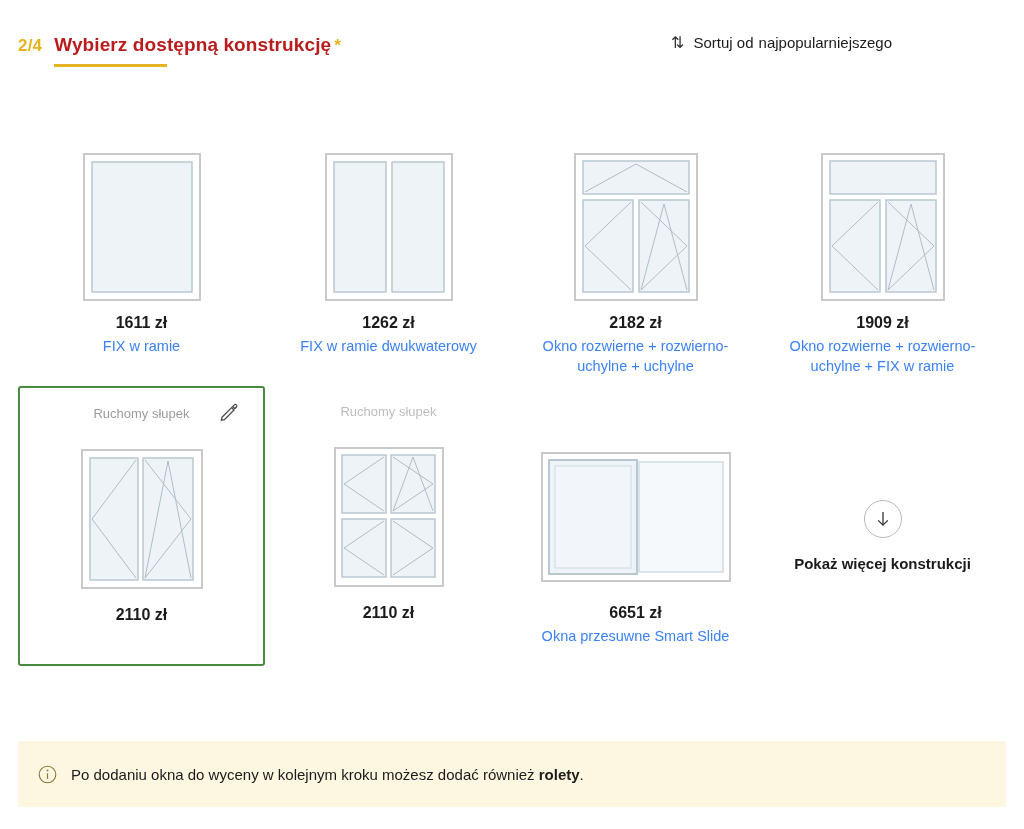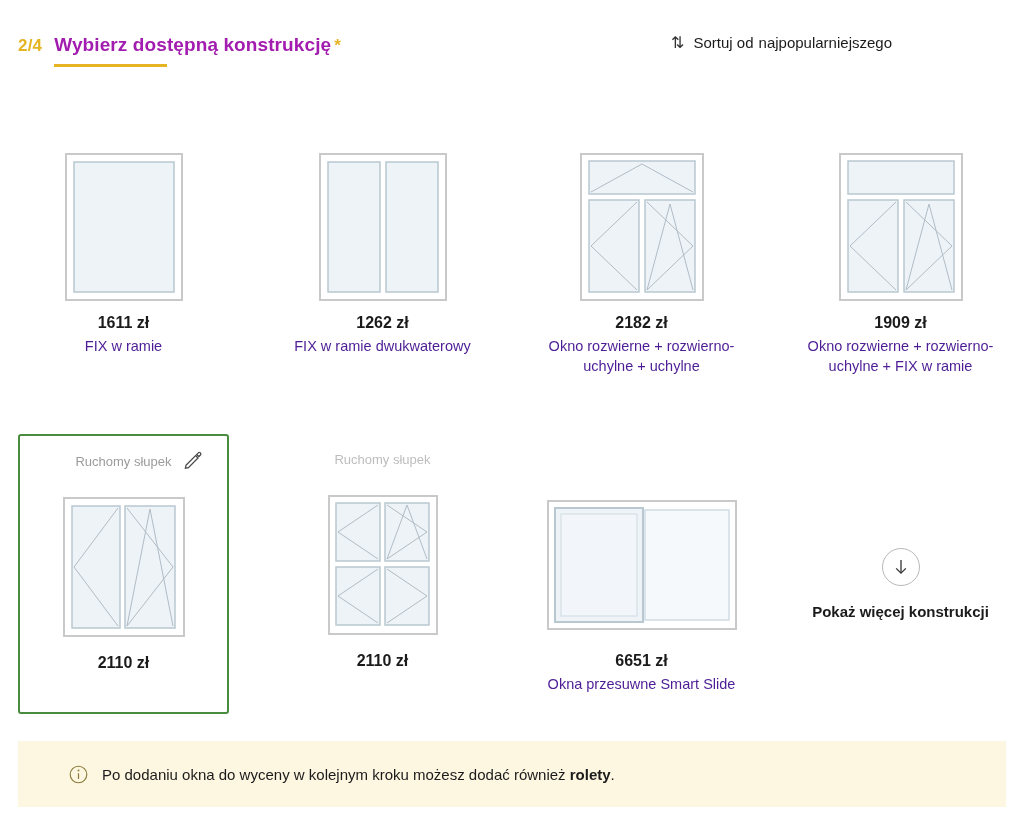--- a/index.html
+++ b/index.html
@@ -32,21 +32,21 @@
     font-size: 17px;
     font-weight: bold;
     color: #e6b422;
     margin-right: 12px;
     letter-spacing: .2px;
   }
   .title-underline { position: relative; }
   .step-title {
     font-size: 19px;
     font-weight: bold;
-    color: #a21caf;
+    color: #b91c1c;
     letter-spacing: .1px;
   }
   .req-star { color: #e6b422; font-weight: bold; font-size: 17px; margin-left: 3px; }
   .title-underline::after {
     content: "";
     position: absolute;
     left: 0; bottom: -11px;
     width: 113px; height: 3px;
     background: #e6b422;
   }
@@ -67,21 +67,20 @@
 
   
   .grid {
     position: absolute;
     left: 18px; top: 96px;
     width: 988px;
     display: grid;
     grid-template-columns: repeat(4, 1fr);
     column-gap: 0px;
     row-gap: 0px;
-    gap: 48px;
   }
   .cell {
     position: relative;
     padding: 14px 10px 10px;
     display: flex;
     flex-direction: column;
     align-items: center;
     min-height: 280px;
   }
   .cell.selected {
@@ -119,21 +118,21 @@
   .price {
     font-size: 16px;
     font-weight: bold;
     color: #1b1b1b;
     margin-bottom: 4px;
     text-align: center;
   }
   .desc {
     font-size: 14.5px;
     line-height: 1.38;
-    color: #4c1d95;
+    color: #3b82f6;
     text-align: center;
     max-width: 190px;
   }
   .cell.selected .desc { font-weight: bold; }
 
   
   .more-cell {
     display: flex;
     align-items: center;
     justify-content: flex-start;
@@ -158,21 +157,21 @@
   }
 
   
   .notice {
     position: absolute;
     left: 18px; top: 741px;
     width: 988px; height: 66px;
     background: #fdf6e0;
     display: flex;
     align-items: center;
-    padding-left: 51px;
+    padding-left: 20px;
   }
   .notice-icon {
     width: 19px; height: 19px;
     margin-right: 14px;
     color: #7a6a2e;
     flex: 0 0 auto;
   }
   .notice-text {
     font-size: 15px;
     color: #1b1b1b;

